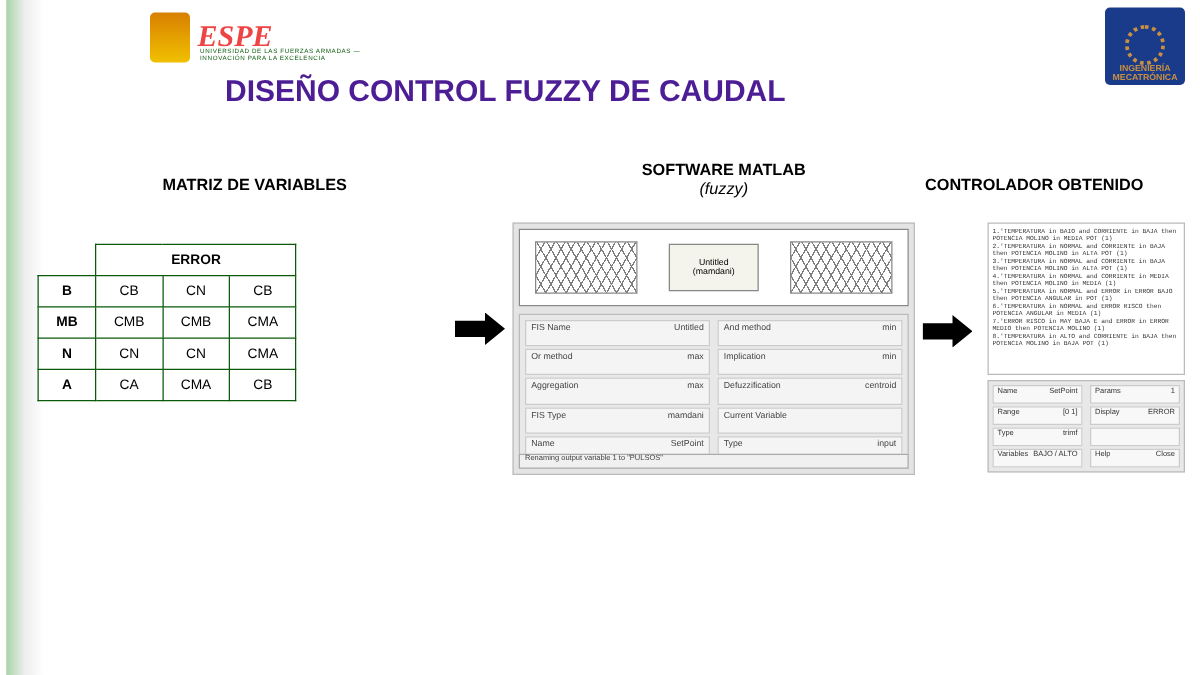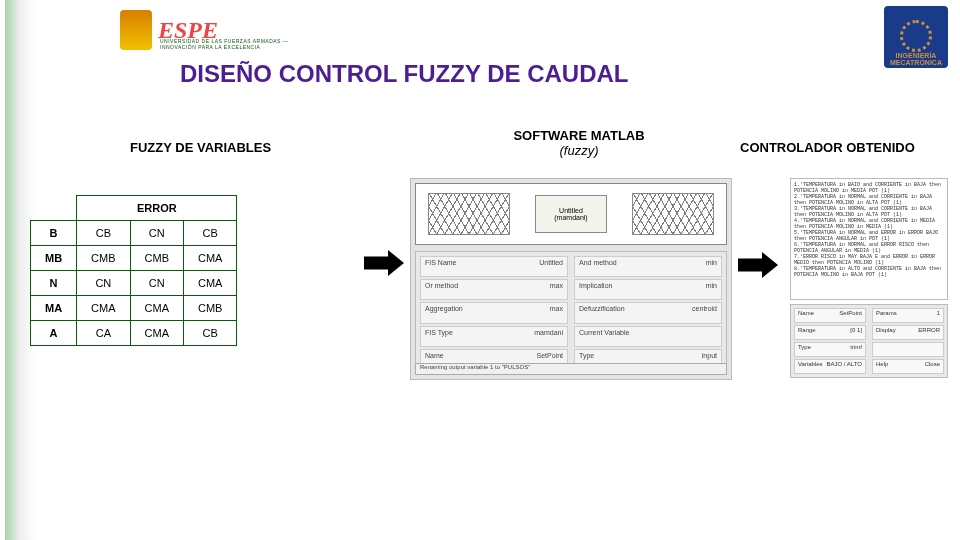--- a/index.html
+++ b/index.html
@@ -150,21 +150,21 @@
 </div>
 
 <div class="logo-right">
   <div class="gear"></div>
   <div>INGENIERÍA</div>
   <div>MECATRÓNICA</div>
 </div>
 
 <div class="title">DISEÑO CONTROL FUZZY DE CAUDAL</div>
 
-<div class="sec-label sec-matriz">FUZZY DE VARIABLES</div>
+<div class="sec-label sec-matriz">MATRIZ DE VARIABLES</div>
 <div class="sec-label sec-soft">
   <span>SOFTWARE MATLAB</span><br>
   <span class="it">(fuzzy)</span>
 </div>
 <div class="sec-label sec-ctrl">CONTROLADOR OBTENIDO</div>
 
 <table class="matrix">
   <tbody>
       <tr>
     <td style="border:none;background:transparent"></td>
@@ -182,26 +182,20 @@
         <td class="rowh">MB</td>
         <td>CMB</td>
         <td>CMB</td>
         <td>CMA</td>
       </tr>
       <tr>
         <td class="rowh">N</td>
         <td>CN</td>
         <td>CN</td>
         <td>CMA</td>
-      </tr>
-      <tr>
-        <td class="rowh">MA</td>
-        <td>CMA</td>
-        <td>CMA</td>
-        <td>CMB</td>
       </tr>
       <tr>
         <td class="rowh">A</td>
         <td>CA</td>
         <td>CMA</td>
         <td>CB</td>
       </tr>
     </tbody>
 </table>
 

